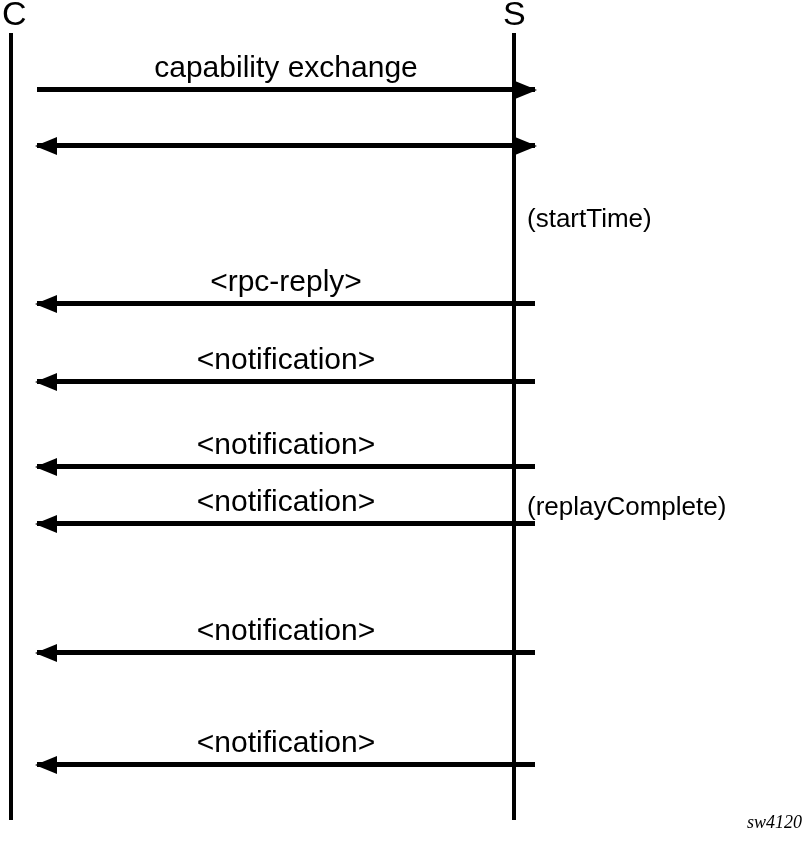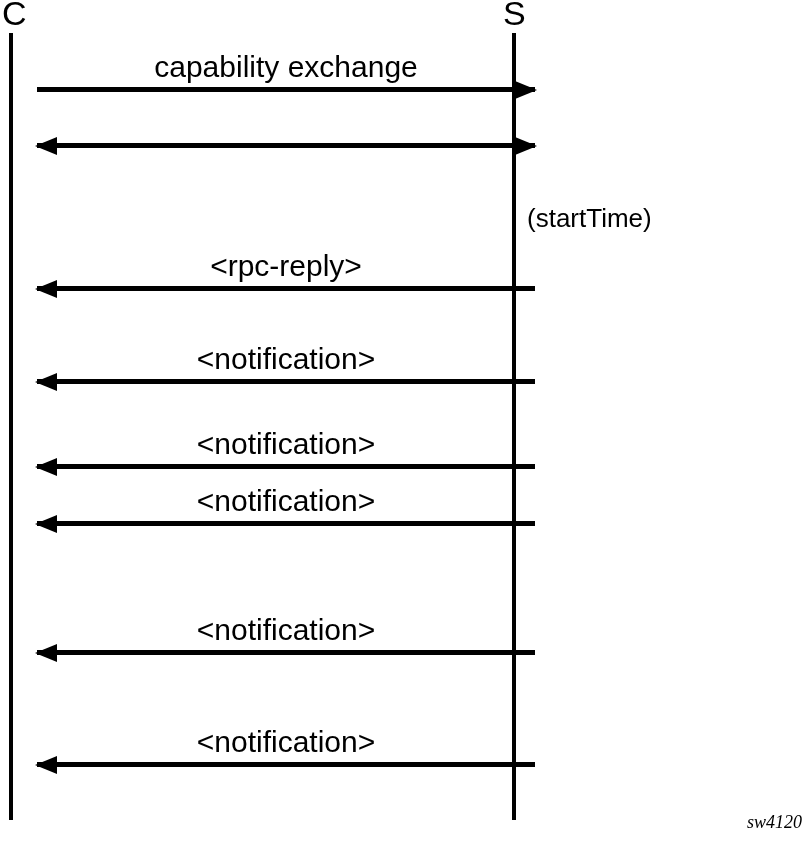--- a/index.html
+++ b/index.html
@@ -105,21 +105,21 @@
 
     <div class="head head-r" style="display: block;"></div>
   </div>
       <div class="msg" style="top: 110px;">
     <div class="msg-label"></div>
     <div class="arrow-line"></div>
     <div class="head head-l" style="display: block;"></div>
     <div class="head head-r" style="display: block;"></div>
   </div>
       <div class="annotation" style="top: 205px;">(startTime)</div>
-      <div class="msg" style="top: 253px;">
+      <div class="msg" style="top: 268px;">
     <div class="msg-label">&lt;rpc-reply&gt;</div>
     <div class="arrow-line"></div>
     <div class="head head-l" style="display: block;"></div>
 
   </div>
       <div class="msg" style="top: 346px;">
     <div class="msg-label">&lt;notification&gt;</div>
     <div class="arrow-line"></div>
     <div class="head head-l" style="display: block;"></div>
 
@@ -129,20 +129,21 @@
     <div class="arrow-line"></div>
     <div class="head head-l" style="display: block;"></div>
 
   </div>
       <div class="msg" style="top: 488px;">
     <div class="msg-label">&lt;notification&gt;</div>
     <div class="arrow-line"></div>
     <div class="head head-l" style="display: block;"></div>
 
   </div>
+      <div class="annotation" style="top: 493px;">(replayComplete)</div>
       <div class="msg" style="top: 617px;">
     <div class="msg-label">&lt;notification&gt;</div>
     <div class="arrow-line"></div>
     <div class="head head-l" style="display: block;"></div>
 
   </div>
       <div class="msg" style="top: 729px;">
     <div class="msg-label">&lt;notification&gt;</div>
     <div class="arrow-line"></div>
     <div class="head head-l" style="display: block;"></div>

